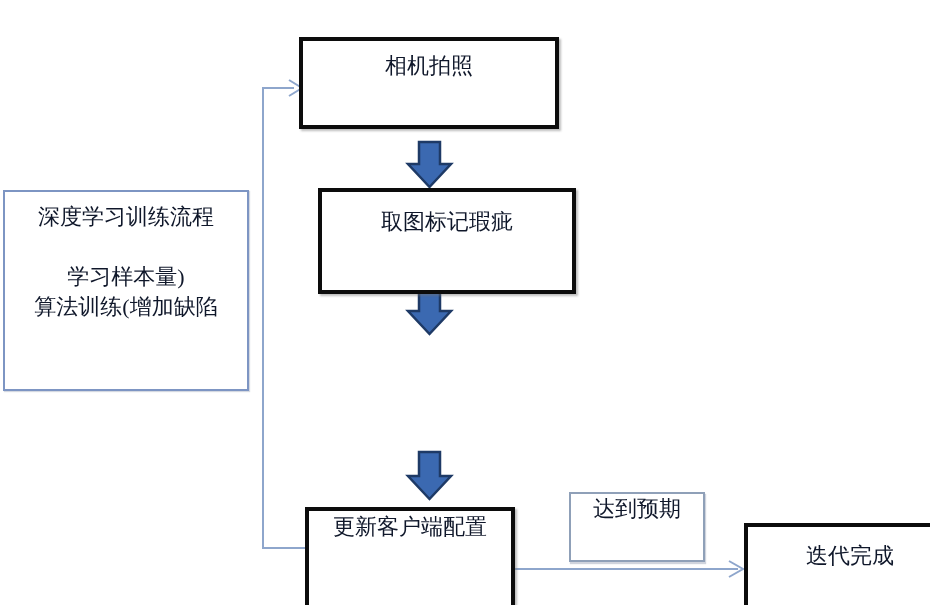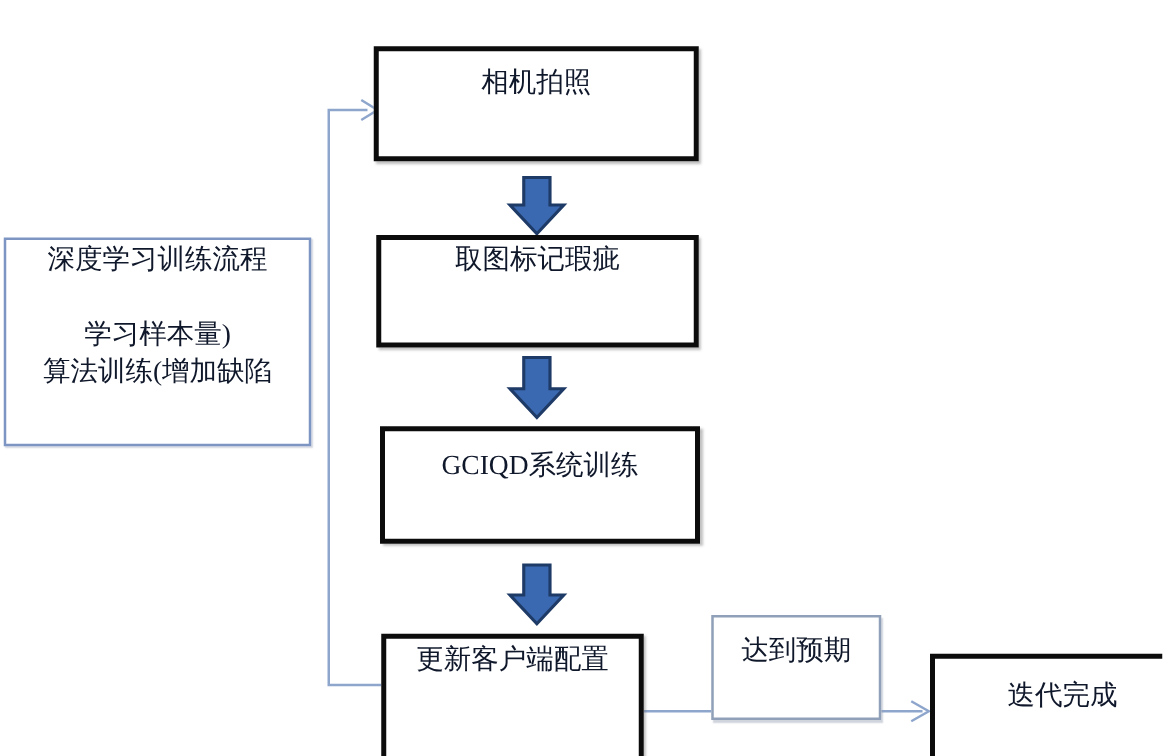--- a/index.html
+++ b/index.html
@@ -37,34 +37,34 @@
     background: #ffffff;
     text-align: center;
     font-size: 22px;
     line-height: 30px;
   }
   .thick {
     border: 4px solid #0c0c0c;
     box-shadow: 2px 2px 2px rgba(110,110,110,0.45);
   }
   .box-camera   { left: 299px; top: 16px;  width: 260px; height: 92px;  padding-top: 10px; }
-  .box-mark     { left: 301px; top: 167px; width: 258px; height: 90px;  padding-top: 0; }
+  .box-mark     { left: 318px; top: 167px; width: 258px; height: 106px;  padding-top: 15px; }
   .box-train    { left: 304px; top: 320px; width: 256px; height: 94px;  padding-top: 12px; }
   .box-update   { left: 305px; top: 486px; width: 210px; height: 116px; line-height: 31px; }
   .box-done     { left: 744px; top: 502px; width: 212px; height: 86px;  padding-top: 14px; }
   .box-note {
-    left: 3px; top: 169px; width: 246px; height: 167px;
+    left: 3px; top: 169px; width: 246px; height: 201px;
     border: 2px solid #7d95c3;
+    padding-top: 10px;
     box-shadow: 1px 1px 1px rgba(150,160,180,0.4);
   }
   .note-gap { height: 30px; }
   .box-expected {
-    left: 569px; top: 471px; width: 136px; height: 84px;
+    left: 569px; top: 471px; width: 136px; height: 70px;
     border: 2px solid #8fa0b8;
-    padding-top: 11px;
     box-shadow: 1px 2px 1px rgba(150,160,180,0.45);
   }
 </style>
 </head>
 <body>
 
 <div class="canvas">
 
   <svg class="connector-layer" viewBox="0 0 930 605">
 
@@ -80,23 +80,20 @@
   </svg>
 
   <div class="node thick box-camera">
     <span>相机拍照</span>
   </div>
 
   <div class="node thick box-mark">
     <span>取图标记瑕疵</span>
   </div>
 
-  <div class="node thick box-train">
-    <span>GCIQD系统训练</span>
-  </div>
 
   <div class="node thick box-update">
     <div>更新客户端配置</div>
   </div>
 
   <div class="node thick box-done">
     <span>迭代完成</span>
   </div>
 
   <div class="node box-note">

